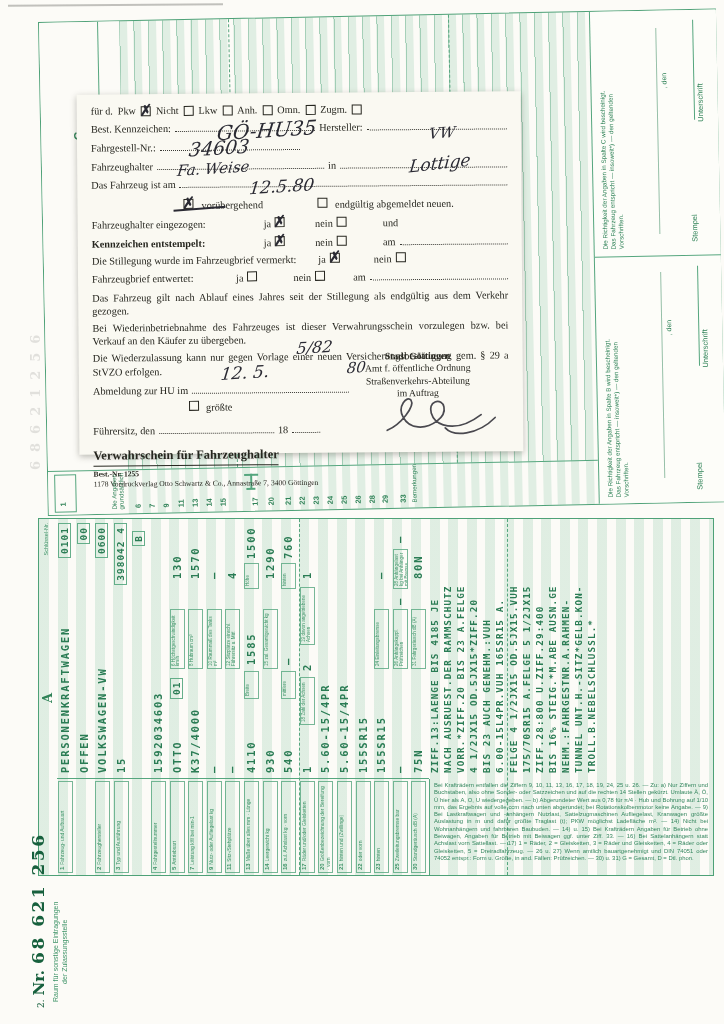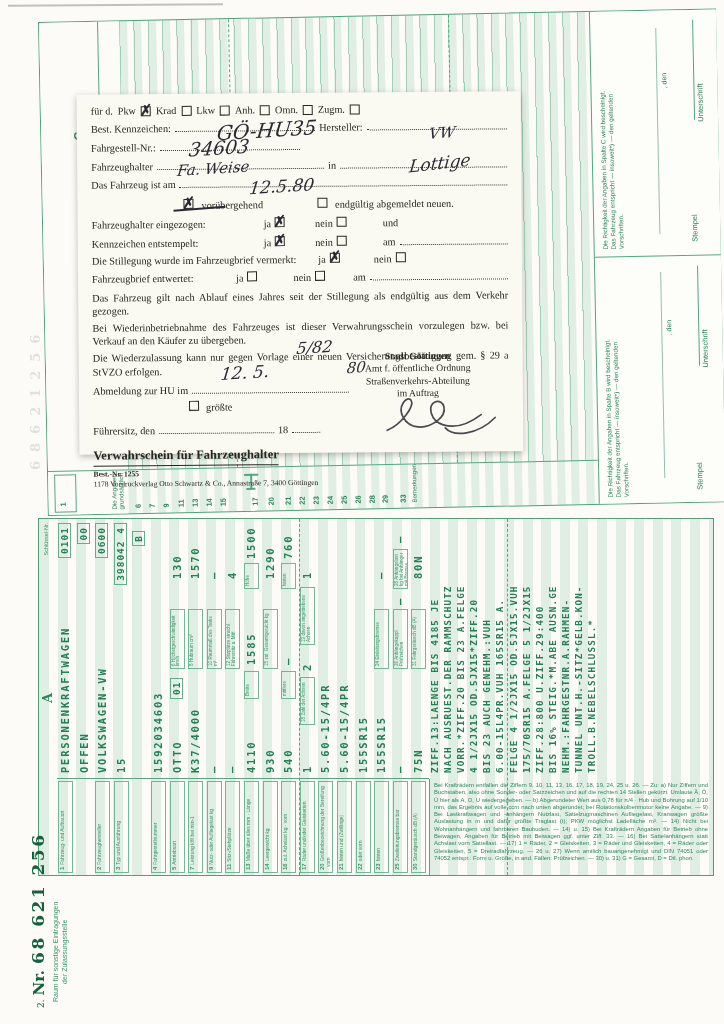--- a/index.html
+++ b/index.html
@@ -160,21 +160,21 @@
   </div>
 
   <div class="wform">
     <div class="trow">
       <span class="opts">
         <span>für d.</span>
         <span>Pkw</span>
         <span class="cb">
             <span class="handx">✗</span>
           </span>
-        <span>Krad</span>
+        <span>Nicht</span>
         <span class="cb"></span>
         <span>Lkw</span>
         <span class="cb"></span>
         <span>Anh.</span>
         <span class="cb"></span>
         <span>Omn.</span>
         <span class="cb"></span>
         <span>Zugm.</span>
         <span class="cb"></span>
       </span>
@@ -215,21 +215,21 @@
       <span class="cb">
           <span class="handx">✗</span>
         </span>
       <span style="width:22px;"></span>
       <span>nein</span>
       <span class="cb"></span>
       <span style="width:28px;"></span>
       <span>und</span>
     </div>
     <div class="frow">
-      <span style="width:168px;">Kennzeichen entstempelt:</span>
+      <span style="width:168px;font-weight:bold;">Kennzeichen entstempelt:</span>
       <span>ja</span>
       <span class="cb">
           <span class="handx">✗</span>
         </span>
       <span style="width:22px;"></span>
       <span>nein</span>
       <span class="cb"></span>
       <span style="width:28px;"></span>
       <span>am</span>
       <span class="dots"></span>

